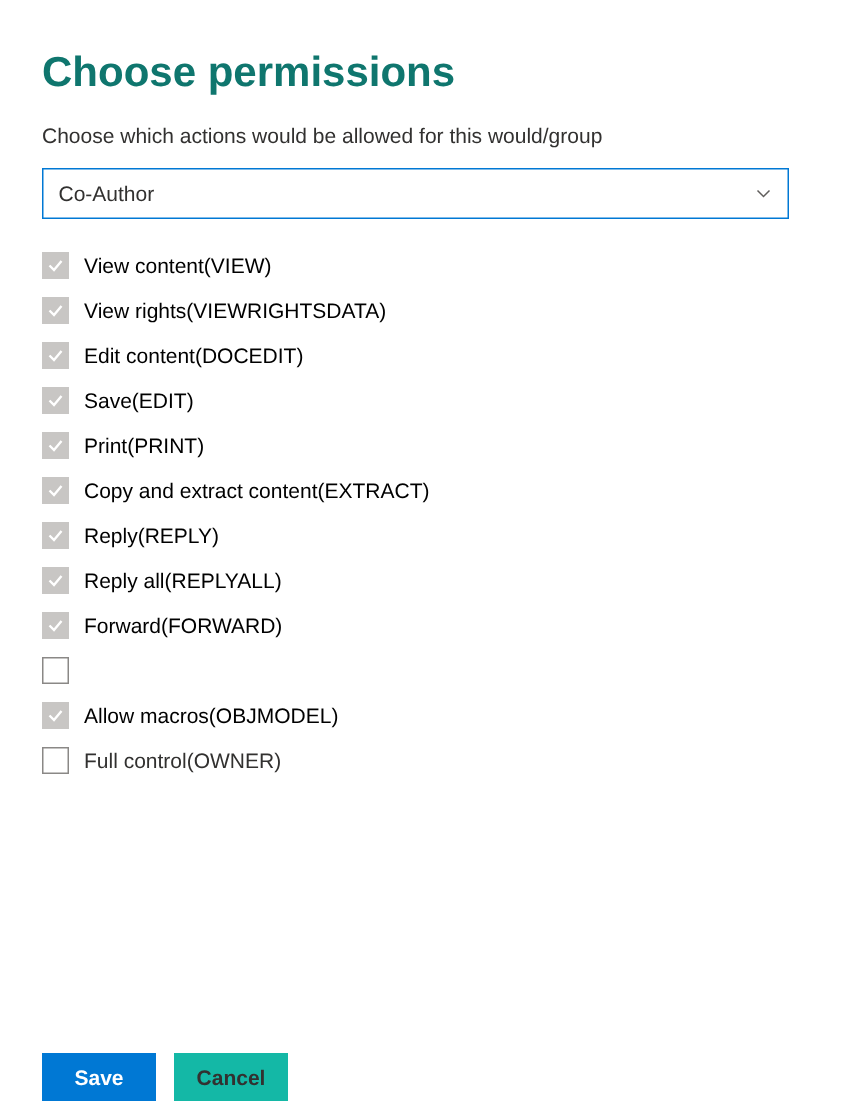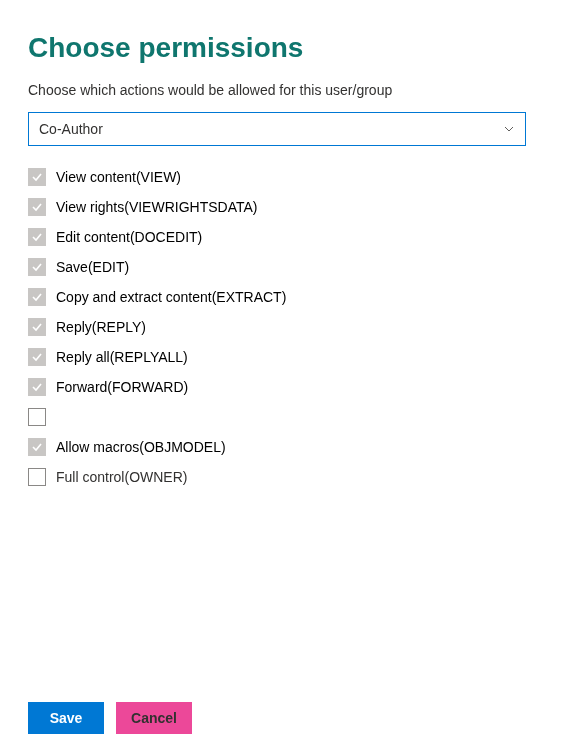--- a/index.html
+++ b/index.html
@@ -83,29 +83,29 @@
     font-weight: 600;
     border: none;
     cursor: pointer;
     font-family: inherit;
   }
   .btn-primary {
     background: #0078d4;
     color: #fff;
   }
   .btn-default {
-    background: #ec4899;
+    background: #14b8a6;
     color: #323130;
   }
 </style>
 </head>
 <body>
 
 <h1>Choose permissions</h1>
-<div class="subtitle">Choose which actions would be allowed for this user/group</div>
+<div class="subtitle">Choose which actions would be allowed for this would/group</div>
 
 <div class="dropdown">
   <span class="dropdown-label">Co-Author</span>
   <span class="dropdown-chevron">
     <svg width="12" height="12" viewBox="0 0 12 12">
         <path d="M2 4 L6 8 L10 4" stroke="#605e5c" stroke-width="1" fill="none"></path>
       </svg>
   </span>
 </div>
 
@@ -141,20 +141,28 @@
         </svg>
       </div>
       <span class="perm-label">Save(EDIT)</span>
     </div>
     <div class="perm-item">
       <div class="checkbox checked-disabled">
         <svg width="14" height="14" viewBox="0 0 14 14">
           <path d="M3 7 L6 10 L11 4" stroke="#fff" stroke-width="1.6" fill="none"></path>
         </svg>
       </div>
+      <span class="perm-label">Print(PRINT)</span>
+    </div>
+    <div class="perm-item">
+      <div class="checkbox checked-disabled">
+        <svg width="14" height="14" viewBox="0 0 14 14">
+          <path d="M3 7 L6 10 L11 4" stroke="#fff" stroke-width="1.6" fill="none"></path>
+        </svg>
+      </div>
       <span class="perm-label">Copy and extract content(EXTRACT)</span>
     </div>
     <div class="perm-item">
       <div class="checkbox checked-disabled">
         <svg width="14" height="14" viewBox="0 0 14 14">
           <path d="M3 7 L6 10 L11 4" stroke="#fff" stroke-width="1.6" fill="none"></path>
         </svg>
       </div>
       <span class="perm-label">Reply(REPLY)</span>
     </div>

